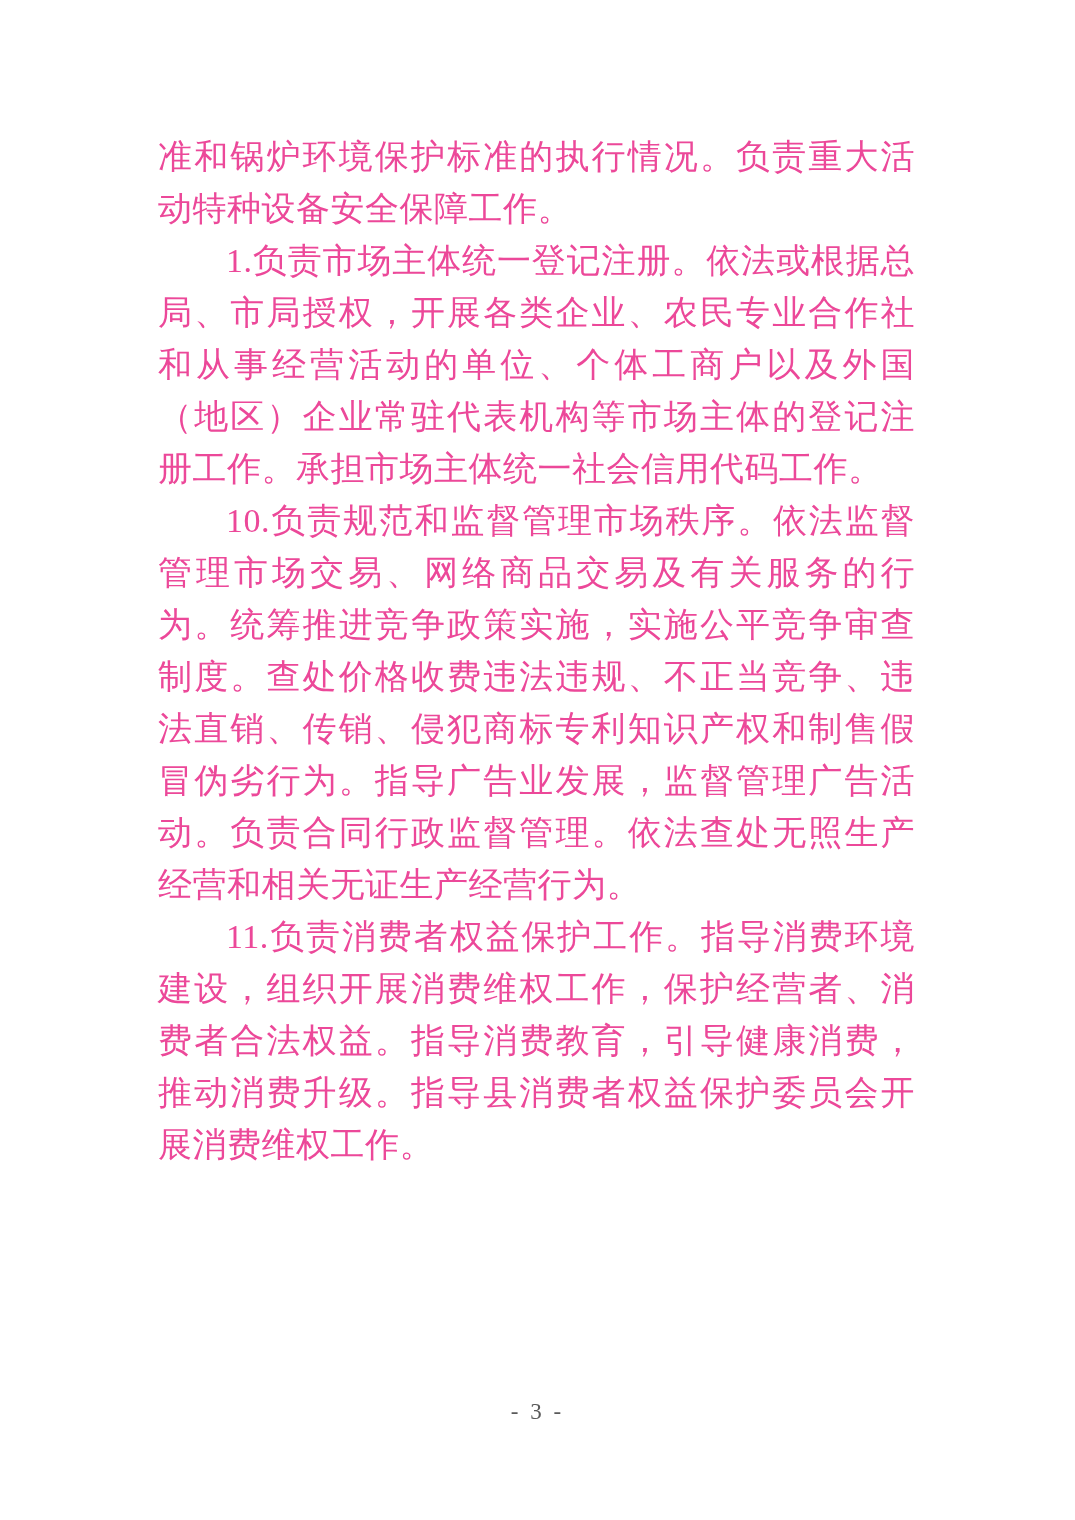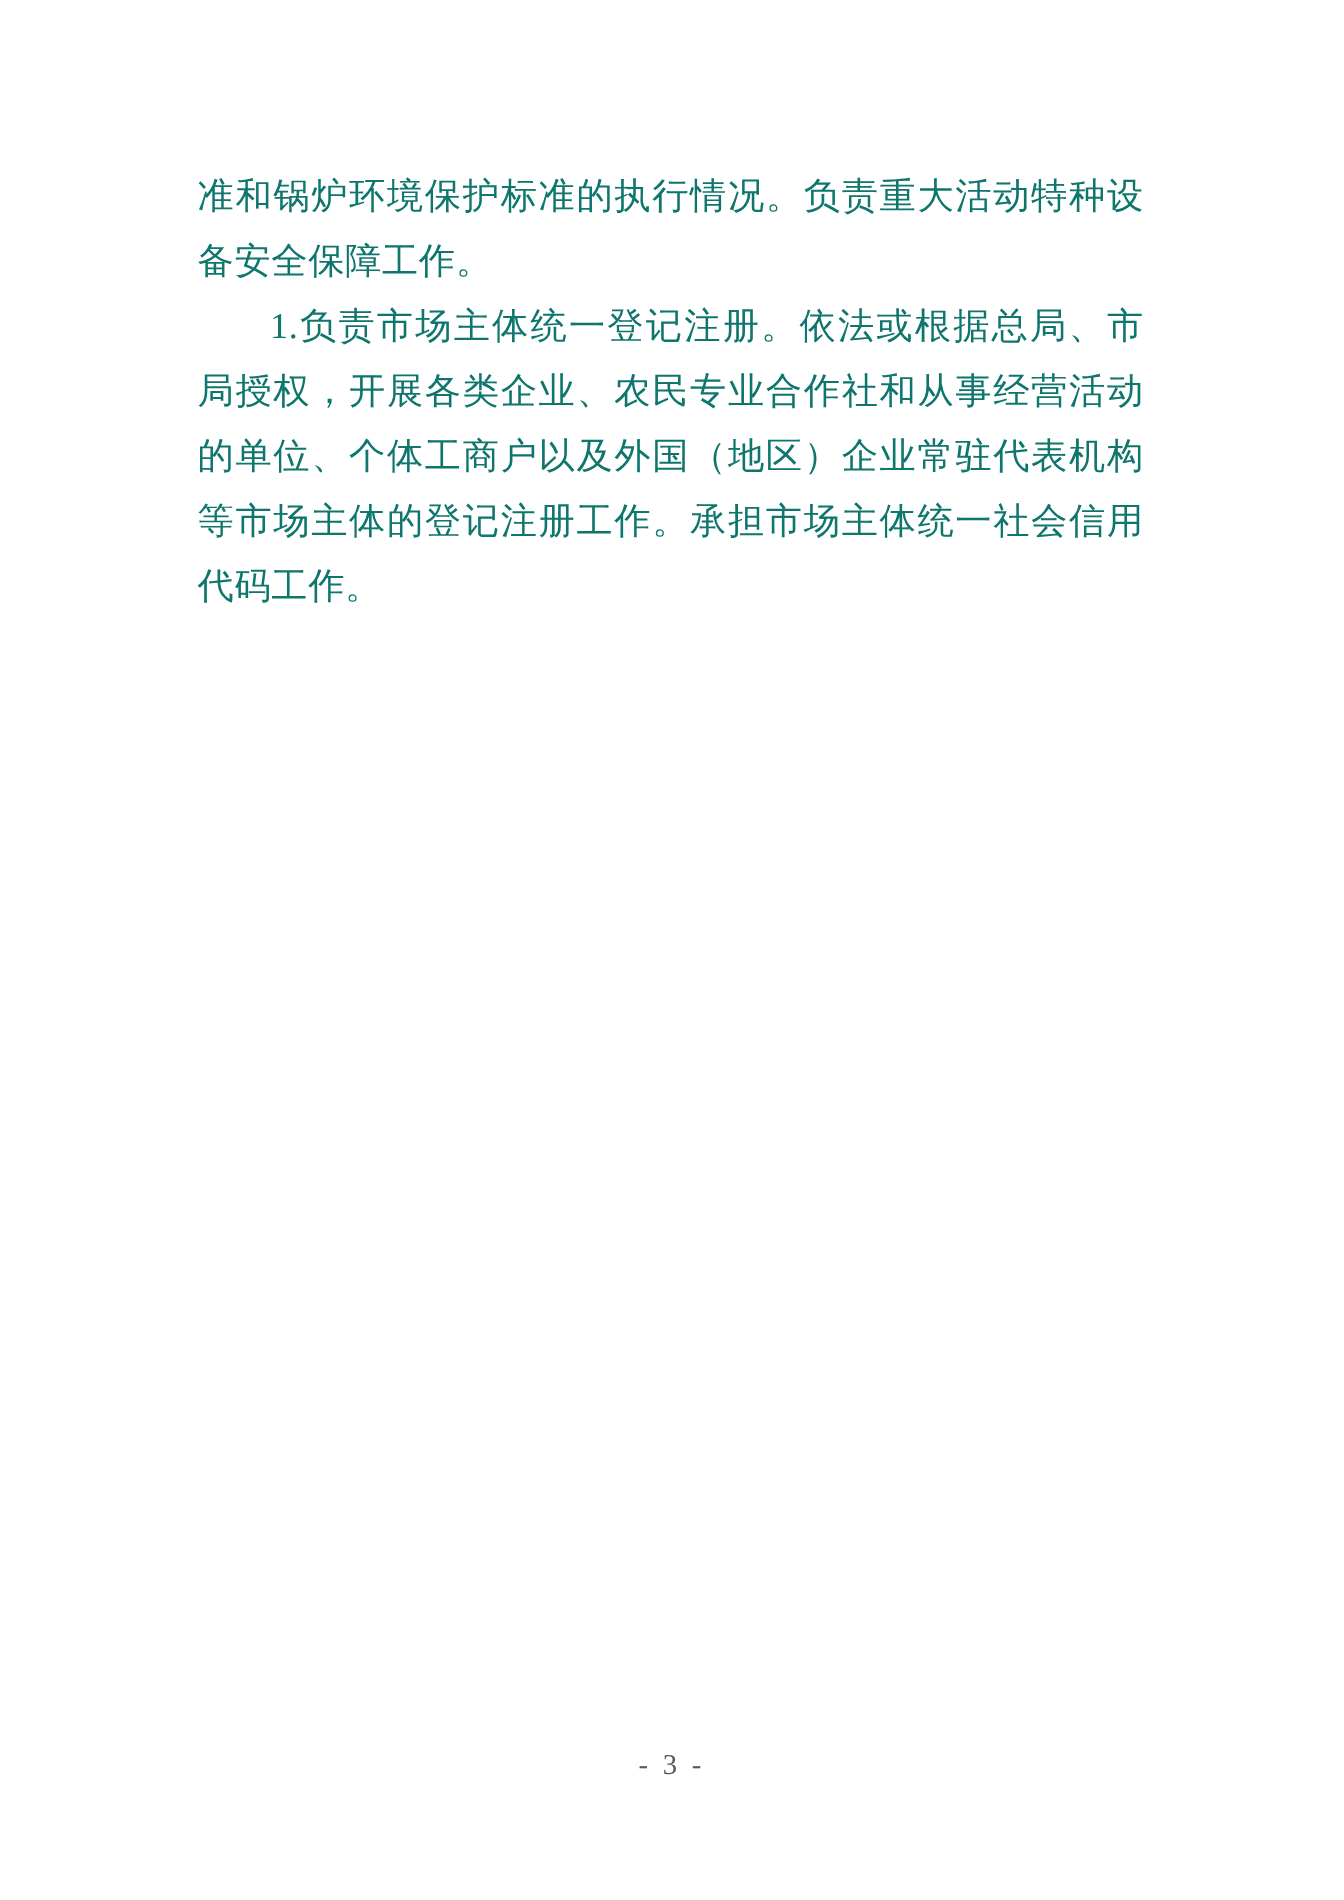--- a/index.html
+++ b/index.html
@@ -13,22 +13,22 @@
     height: 1520px;
     background: #ffffff;
     overflow: hidden;
     font-family: "Liberation Serif", "DejaVu Serif", serif;
   }
   .content {
     position: absolute;
     top: 131px;
     left: 158px;
     width: 757px;
-    color: #0f766e;
-    font-size: 29px;
+    color: #ec4899;
+    font-size: 34px;
     line-height: 52px;
     text-align: justify;
     text-justify: inter-ideograph;
     letter-spacing: 0.5px;
   }
   .para {
     margin: 0;
     padding: 0;
     text-indent: 2em;
   }
@@ -47,15 +47,17 @@
     letter-spacing: 3px;
   }
 </style>
 </head>
 <body>
 
 <div class="page">
   <div class="content">
     <p class="para no-indent">准和锅炉环境保护标准的执行情况。负责重大活动特种设备安全保障工作。</p>
     <p class="para">1.负责市场主体统一登记注册。依法或根据总局、市局授权，开展各类企业、农民专业合作社和从事经营活动的单位、个体工商户以及外国（地区）企业常驻代表机构等市场主体的登记注册工作。承担市场主体统一社会信用代码工作。</p>
+    <p class="para">10.负责规范和监督管理市场秩序。依法监督管理市场交易、网络商品交易及有关服务的行为。统筹推进竞争政策实施，实施公平竞争审查制度。查处价格收费违法违规、不正当竞争、违法直销、传销、侵犯商标专利知识产权和制售假冒伪劣行为。指导广告业发展，监督管理广告活动。负责合同行政监督管理。依法查处无照生产经营和相关无证生产经营行为。</p>
+    <p class="para">11.负责消费者权益保护工作。指导消费环境建设，组织开展消费维权工作，保护经营者、消费者合法权益。指导消费教育，引导健康消费，推动消费升级。指导县消费者权益保护委员会开展消费维权工作。</p>
   </div>
   <div class="page-number">- 3 -</div>
 </div>
 
 </body></html>

